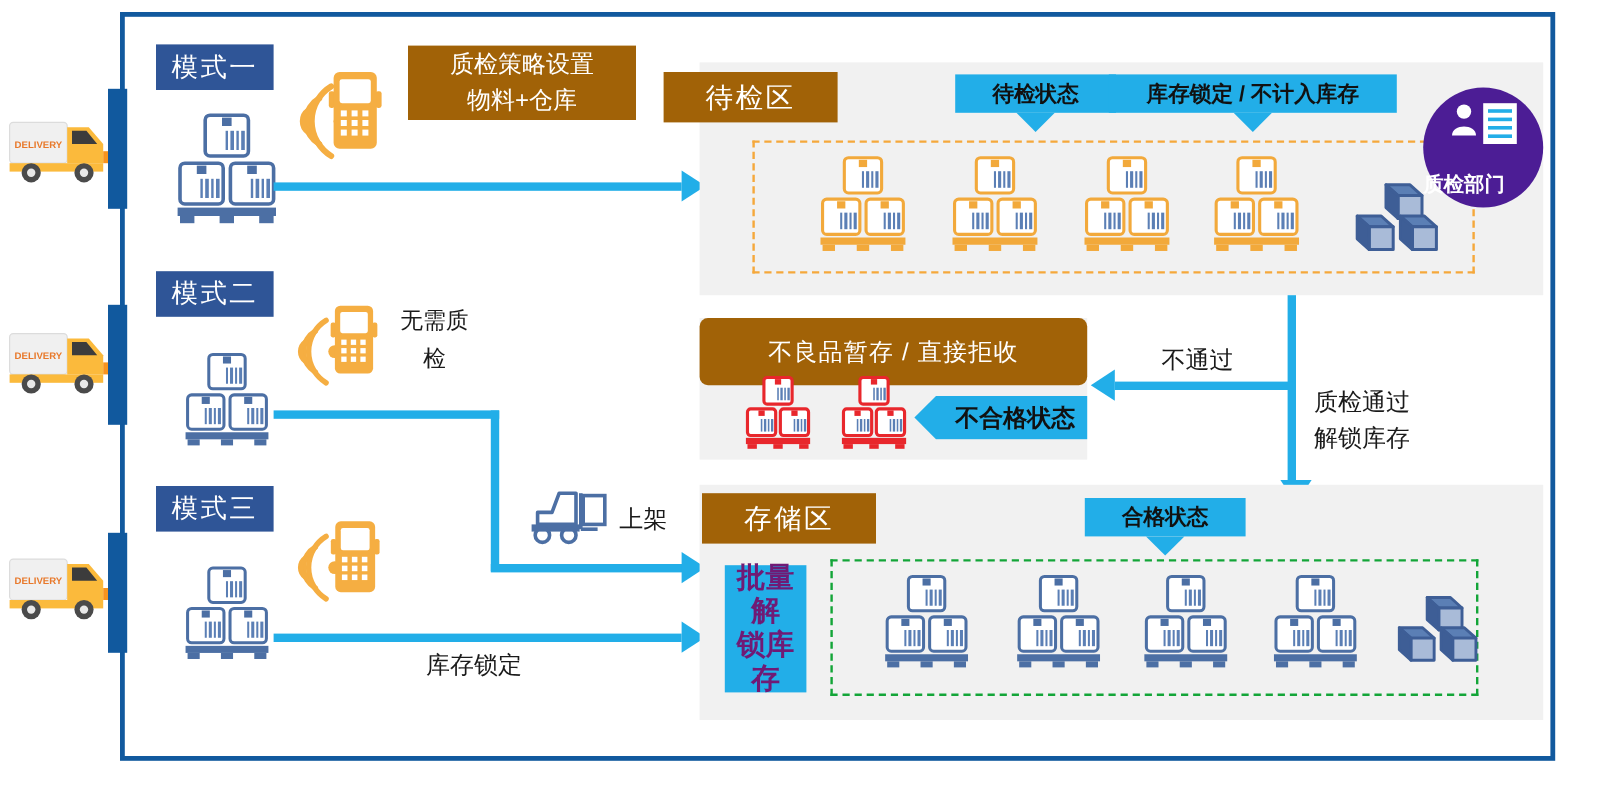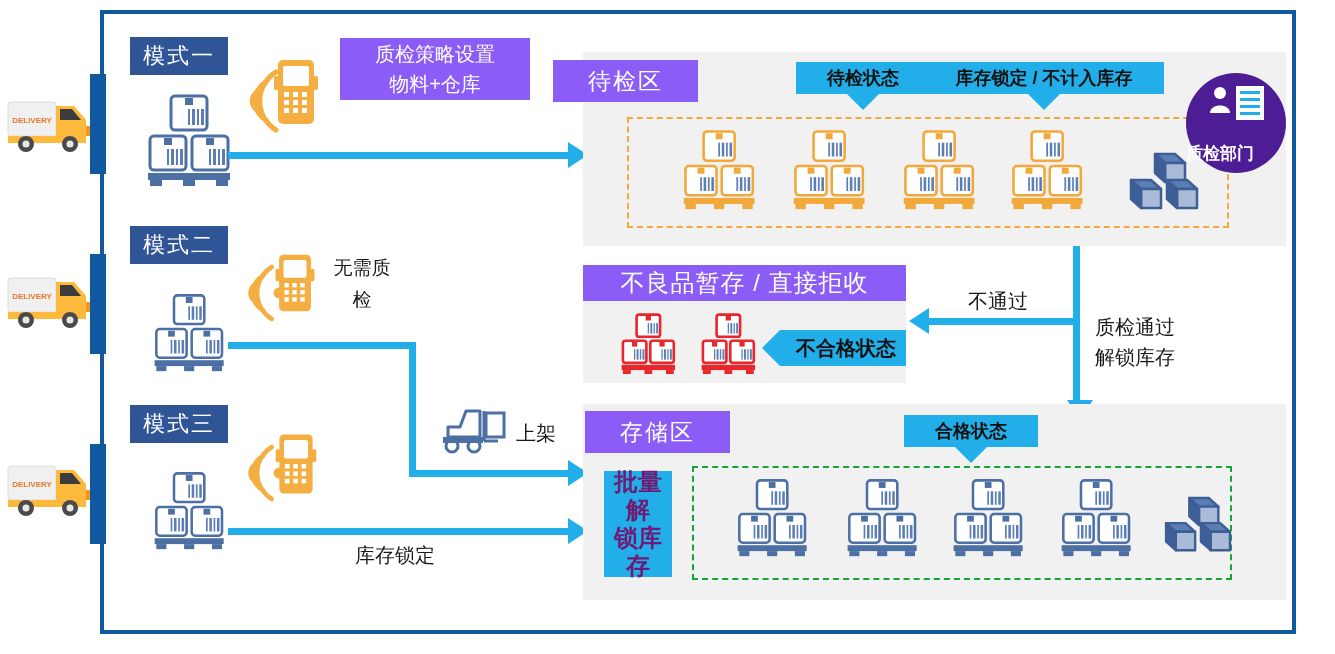--- a/index.html
+++ b/index.html
@@ -6,21 +6,21 @@
   body{width:1335px;height:654px;position:relative;overflow:hidden;
        font-family:"Liberation Sans","DejaVu Sans",sans-serif;color:#222;}
   .abs{position:absolute;}
 
   
   #outer-frame{left:100px;top:10px;width:1196px;height:624px;border:4px solid #11599E;box-sizing:border-box;}
   .frame-tab{position:absolute;left:-14px;width:16px;background:#11599E;}
 
   
   .zone{position:absolute;background:#f1f1f1;}
-  .hdr-dark{position:absolute;background:#8b5cf6;color:#fff;display:flex;align-items:center;justify-content:center;
+  .hdr-dark{position:absolute;background:#a16207;color:#fff;display:flex;align-items:center;justify-content:center;
             font-size:23px;letter-spacing:2px;}
   .mode-tag{position:absolute;background:#2F5597;color:#fff;display:flex;align-items:center;justify-content:center;
             font-size:22px;letter-spacing:2px;width:98px;height:38px;}
 
   
   .callout{position:absolute;background:#22AEE8;color:#111;font-weight:bold;font-size:18px;
            display:flex;align-items:center;justify-content:center;white-space:nowrap;padding:0 12px;height:32px;}
   .callout .tail{position:absolute;left:50%;transform:translateX(-50%);top:100%;
            width:0;height:0;border-left:16px solid transparent;border-right:16px solid transparent;
            border-top:16px solid #22AEE8;}
@@ -525,21 +525,21 @@
           <rect x="32" y="13" width="20" height="3"></rect>
         <rect x="32" y="20" width="20" height="3"></rect>
           <rect x="32" y="27" width="20" height="3"></rect>
       </g>
     </svg>
   </div>
   <div class="lbl">质检部门</div>
 </div>
 
 <div class="zone" style="left:583px;top:265px;width:323px;height:118px;"></div>
-<div class="hdr-dark" style="left:583px;top:265px;width:323px;height:36px;font-size:24px;letter-spacing:1px;">不良品暂存 / 直接拒收</div>
+<div class="hdr-dark" style="left:583px;top:265px;width:323px;height:56px;font-size:20px;letter-spacing:1px;border-radius:7px;">不良品暂存 / 直接拒收</div>
 
 <div class="abs" style="left:613px;top:312px;width:72px;height:62px;">
   <svg width="72" height="62" viewBox="0 0 100 95">
     <g fill="none" stroke="#E8272C" stroke-width="4">
       <rect x="31" y="4" width="36" height="34" rx="4" fill="#fff"></rect>
       <rect x="10" y="44" width="36" height="34" rx="4" fill="#fff"></rect>
       <rect x="52" y="44" width="36" height="34" rx="4" fill="#fff"></rect>
     </g>
     <g fill="#E8272C">
         <rect x="45" y="6" width="8" height="7"></rect>
@@ -608,21 +608,21 @@
   <span>不合格状态</span>
 </div>
 
 <div class="aline" style="left:1073px;top:246px;width:7px;height:157px;"></div>
 <div class="ahead-d" style="left:1067px;top:400px;"></div>
 
 <div class="aline" style="left:929px;top:318px;width:148px;height:7px;"></div>
 <div class="ahead-l" style="left:909px;top:308px;"></div>
 
 <div class="plain-text" style="left:968px;top:288px;font-size:20px;">不通过</div>
-<div class="plain-text" style="left:1095px;top:312px;font-size:20px;line-height:30px;">质检通过
+<div class="plain-text" style="left:1095px;top:321px;font-size:20px;line-height:30px;">质检通过
 解锁库存</div>
 
 <div class="zone" style="left:583px;top:404px;width:703px;height:196px;"></div>
 <div class="hdr-dark" style="left:585px;top:411px;width:145px;height:42px;">存储区</div>
 
 <div class="callout" style="left:904px;top:415px;width:110px;">
   <span>合格状态</span>
   <span class="tail"></span>
 </div>
 

